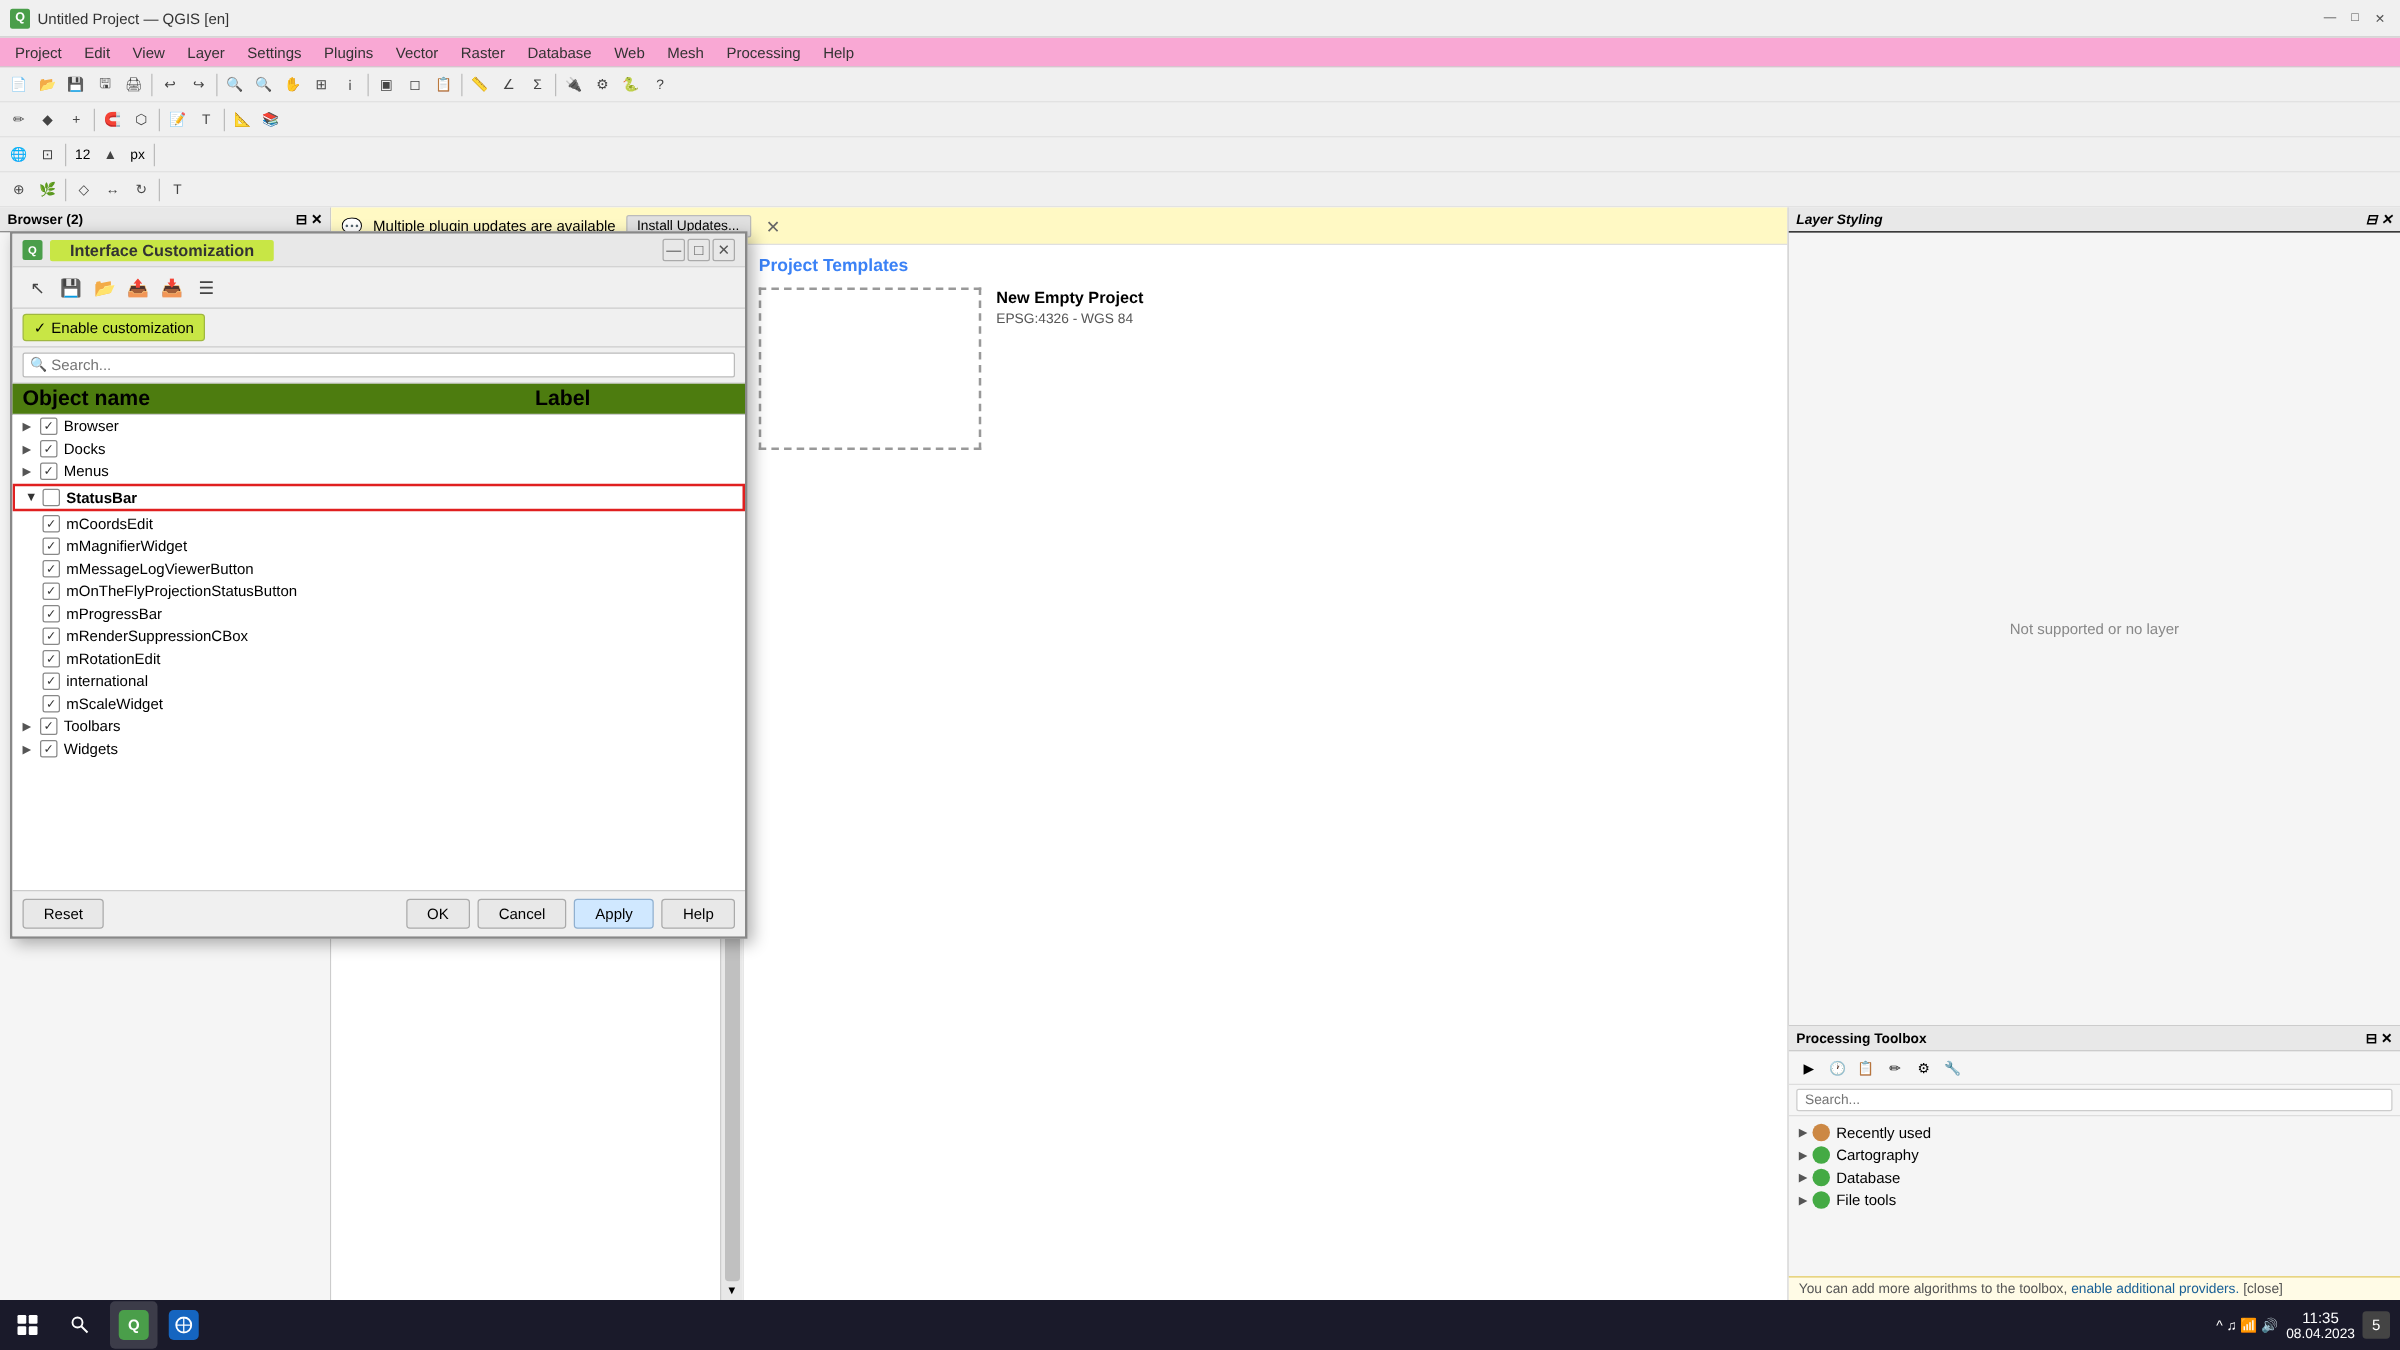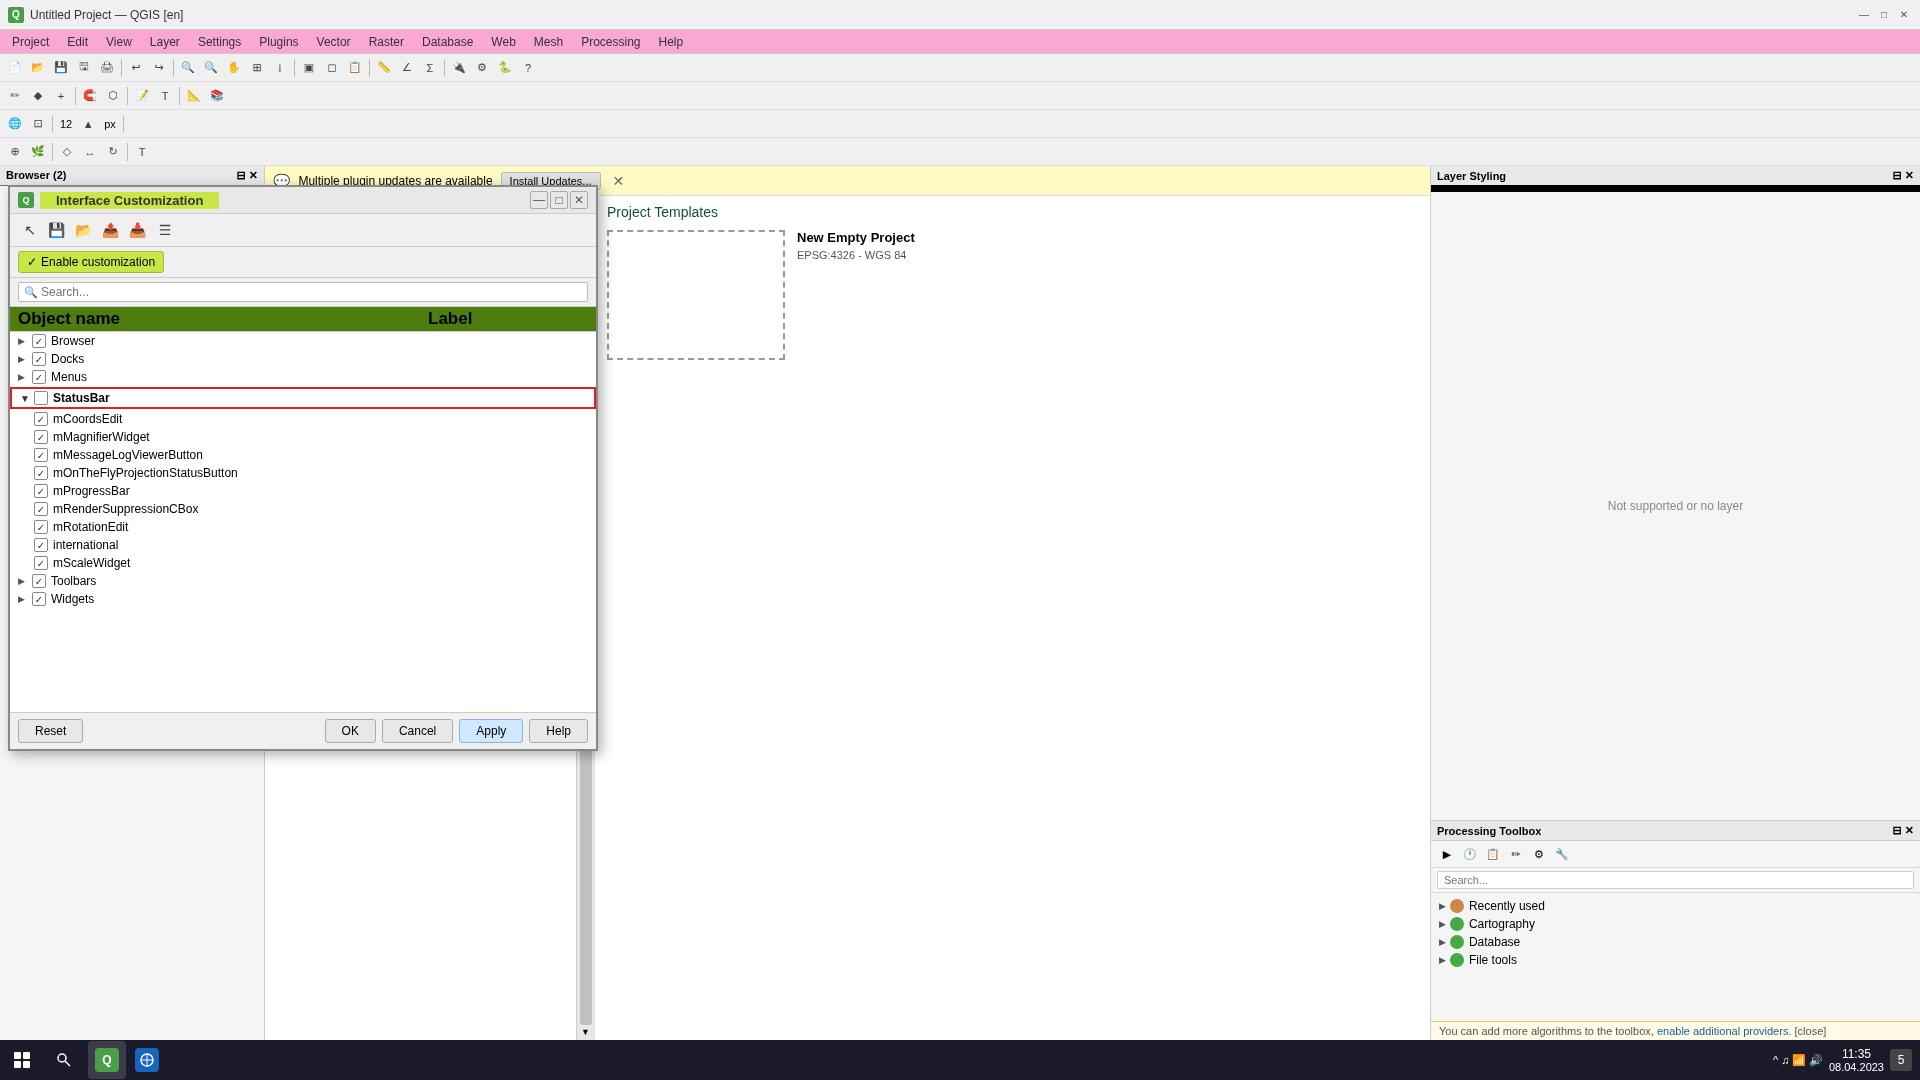--- a/index.html
+++ b/index.html
@@ -102,21 +102,21 @@
       border-right: 1px solid #ccc;
       display: flex;
       flex-direction: column;
     }
     #browser-header {
       background: #e8e8e8;
       padding: 3px 6px;
       font-size: 11px;
       font-weight: bold;
       border-bottom: 1px solid #737373;
-      display: flex; justify-content: space-between;
+      display: flex; align-items: center; justify-content: space-between;
     }
 
     
     #center-area {
       flex: 1;
       background: #fff;
       display: flex;
       flex-direction: column;
     }
 
@@ -192,23 +192,23 @@
       color: #333;
     }
     #news-text h3 { font-size: 13px; font-weight: bold; margin-bottom: 6px; }
 
     
     #templates-section {
       padding: 8px 12px;
     }
     #templates-section h2 {
       font-size: 14px;
-      font-weight: normal;
+      font-weight: bold;
       margin-bottom: 10px;
-      color: #14532d;
+      color: #3b82f6;
     }
     .template-item {
       display: flex;
       gap: 12px;
       align-items: flex-start;
       cursor: pointer;
     }
     .template-thumb {
       width: 178px;
       height: 130px;
@@ -231,22 +231,22 @@
       background: #f5f5f5;
       border-left: 1px solid #ccc;
       display: flex;
       flex-direction: column;
     }
     #right-panel-header {
       background: #e8e8e8;
       padding: 3px 6px;
       font-size: 11px;
       font-weight: bold;
-      border-bottom: 7px solid #000000;
-      display: flex; align-items: center; justify-content: space-between;
+      border-bottom: 1px solid #000000;
+      display: flex; align-items: center; justify-content: space-between; font-style: italic;
     }
     #layer-styling-content {
       flex: 1;
       display: flex;
       align-items: center;
       justify-content: center;
       color: #888;
       font-size: 12px;
     }
 

